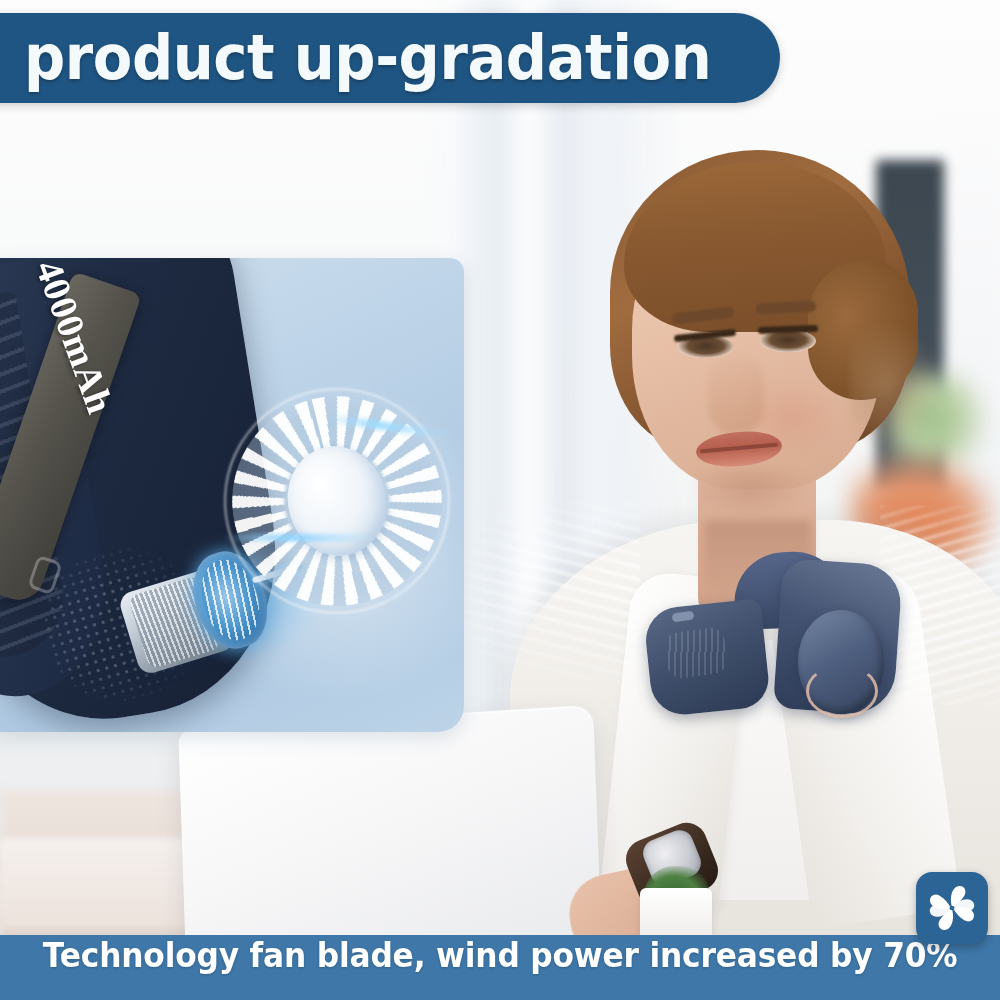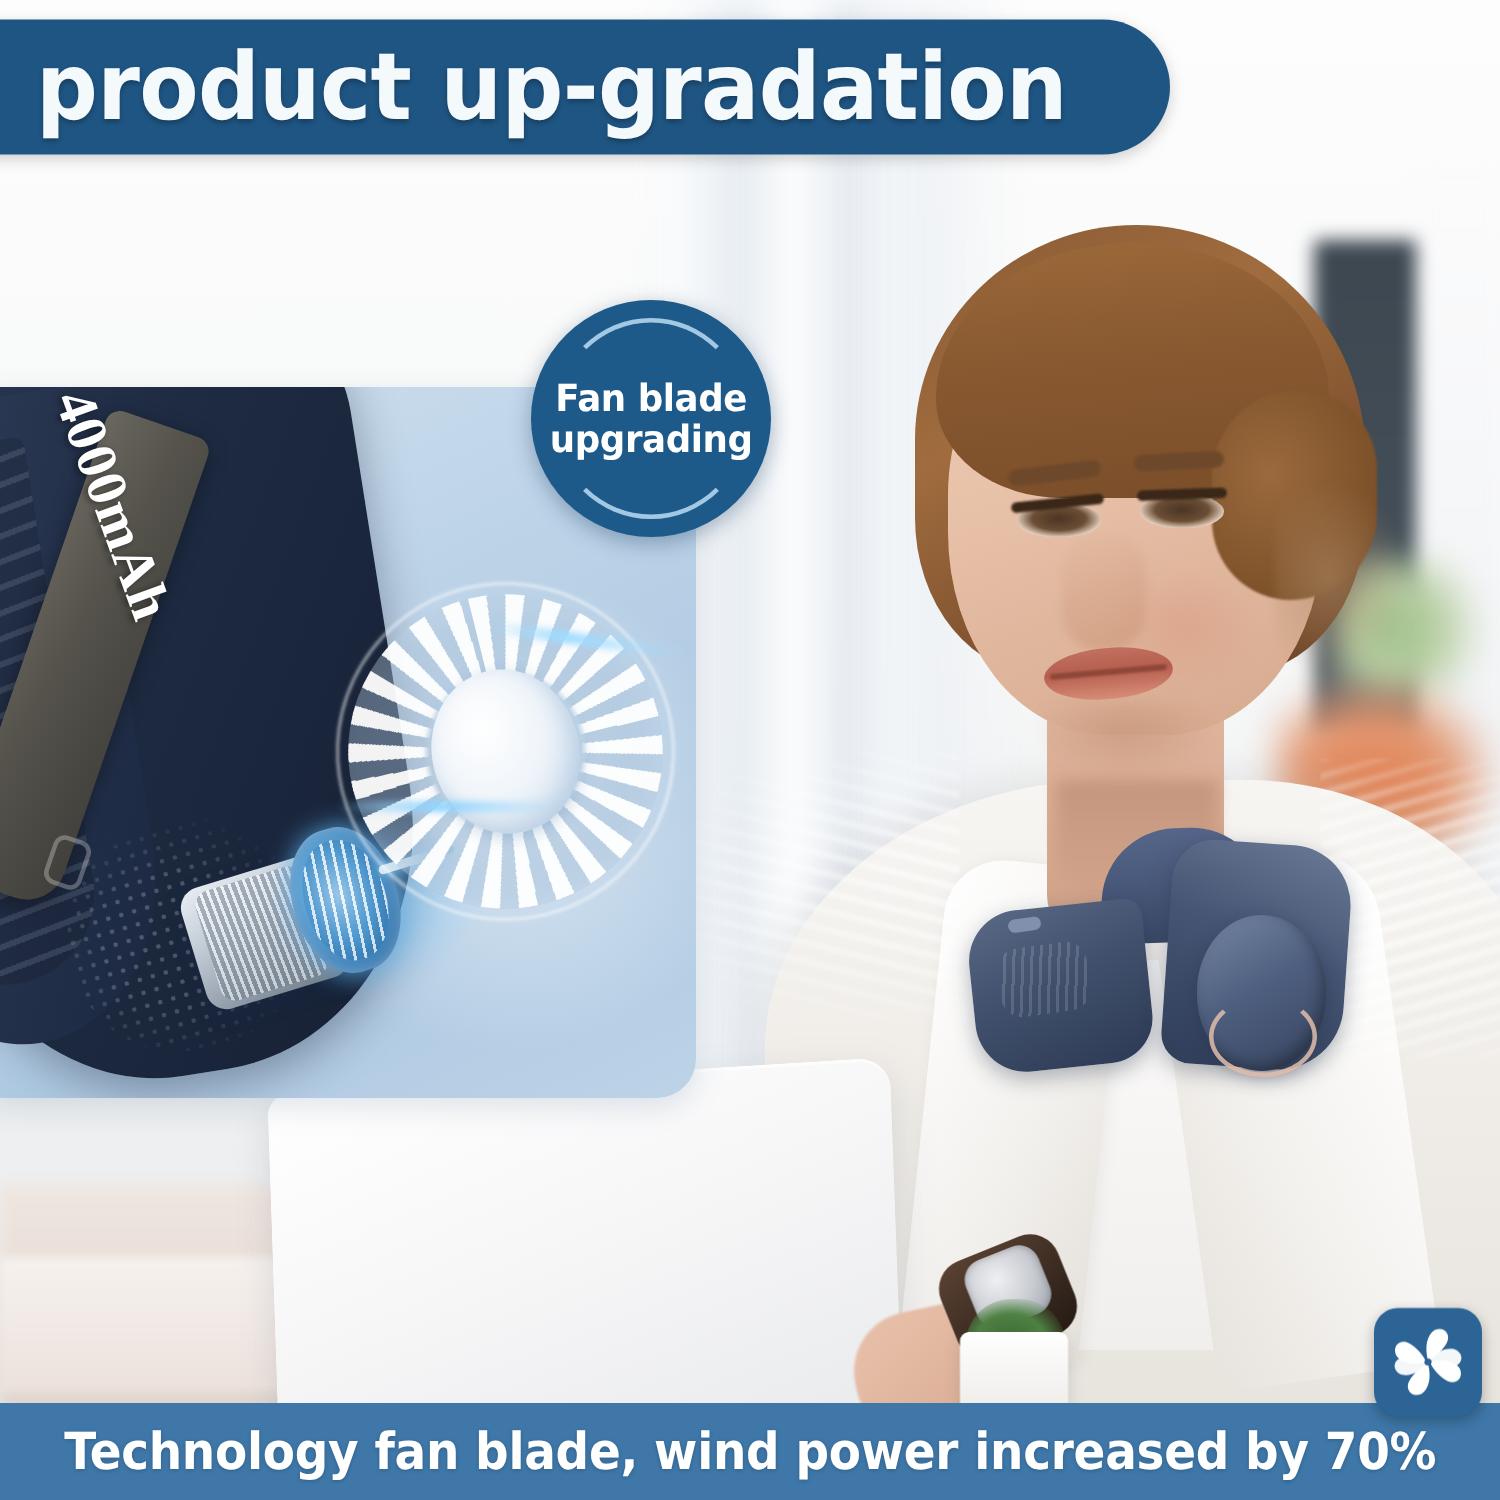--- a/index.html
+++ b/index.html
@@ -500,21 +500,21 @@
     border-radius:50%; border:3px solid rgba(186,220,243,.85);
     pointer-events:none;
   }
   .badge-arc-top { top:12px; border-color:rgba(186,220,243,.85) transparent transparent transparent; }
   .badge-arc-bot { top:18px; border-color:transparent transparent rgba(186,220,243,.85) transparent; }
 
   
   .bottom-banner {
     position:absolute; left:0; top:935px; width:1000px; height:65px;
     background:#3e77a8;
-    display:flex; align-items:center; justify-content:center;
+    display:flex; align-items:flex-start; justify-content:center;
   }
   .bottom-text {
     color:#ffffff; font-size:34px; font-weight:700; letter-spacing:-.2px;
     font-family:"DejaVu Sans", sans-serif;
     transform:scaleX(.92);
     text-shadow:0 1px 3px rgba(0,0,0,.2);
     white-space:nowrap;
   }
 
   
@@ -616,28 +616,20 @@
 
     <div class="turbine">
       <div class="turbine-disc"></div>
       <div class="turbine-hub"></div>
       <div class="turbine-ring"></div>
       <div class="turbine-shine"></div>
       <div class="turbine-shine2"></div>
     </div>
   </div>
 
-  <div class="badge">
-    <div class="badge-arc-top"></div>
-    <div class="badge-arc-bot"></div>
-    <div class="badge-text">
-      <span>Fan blade</span><br>
-      <span>upgrading</span>
-    </div>
-  </div>
 
   <div class="header-bar">
     <div class="header-title">product up-gradation</div>
   </div>
 
 
   <div class="bottom-banner">
     <div class="bottom-text">Technology fan blade, wind power increased by 70%</div>
   </div>
 

